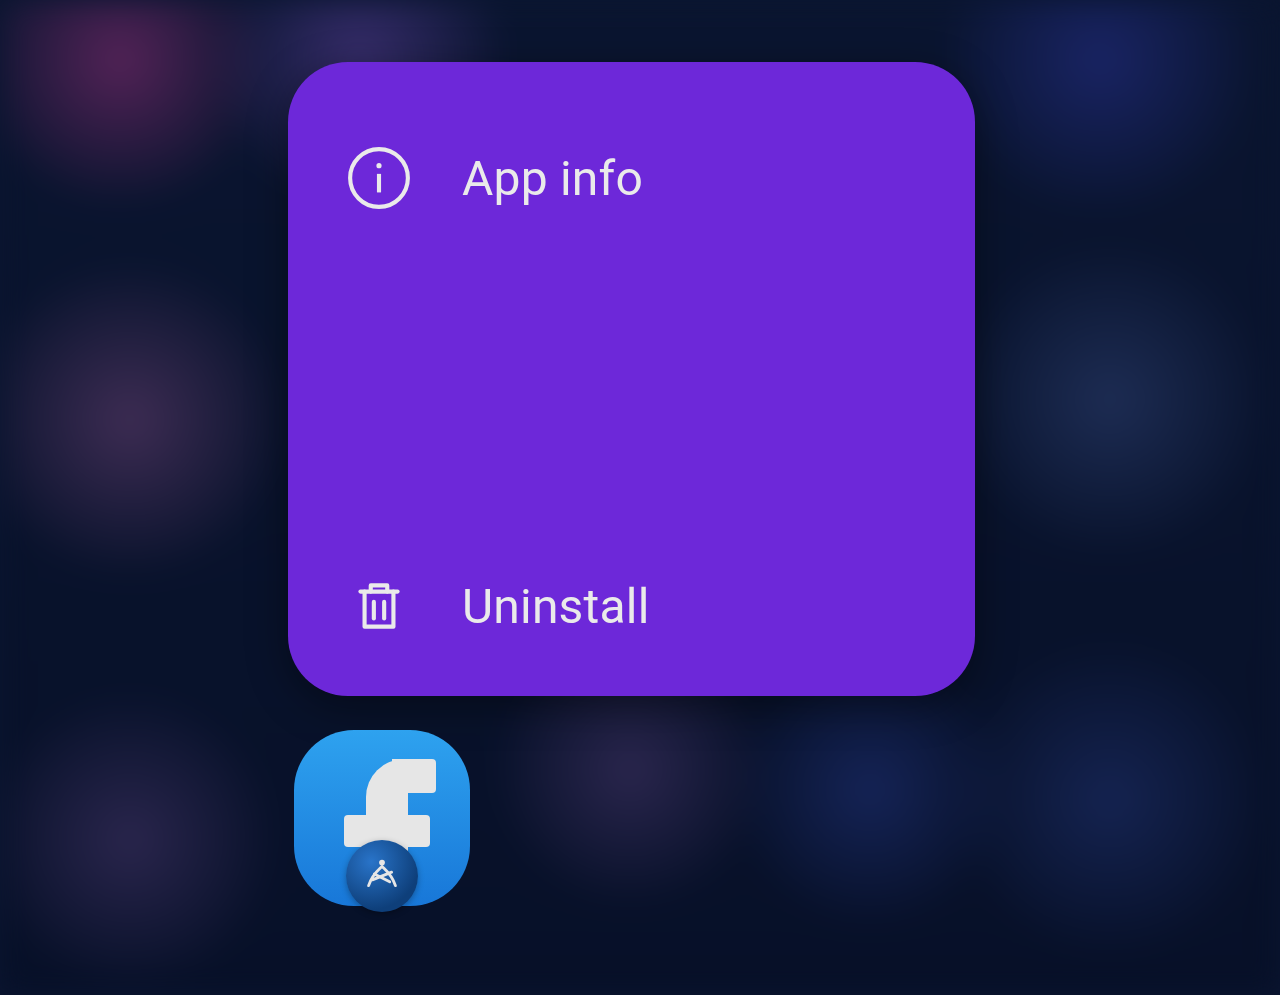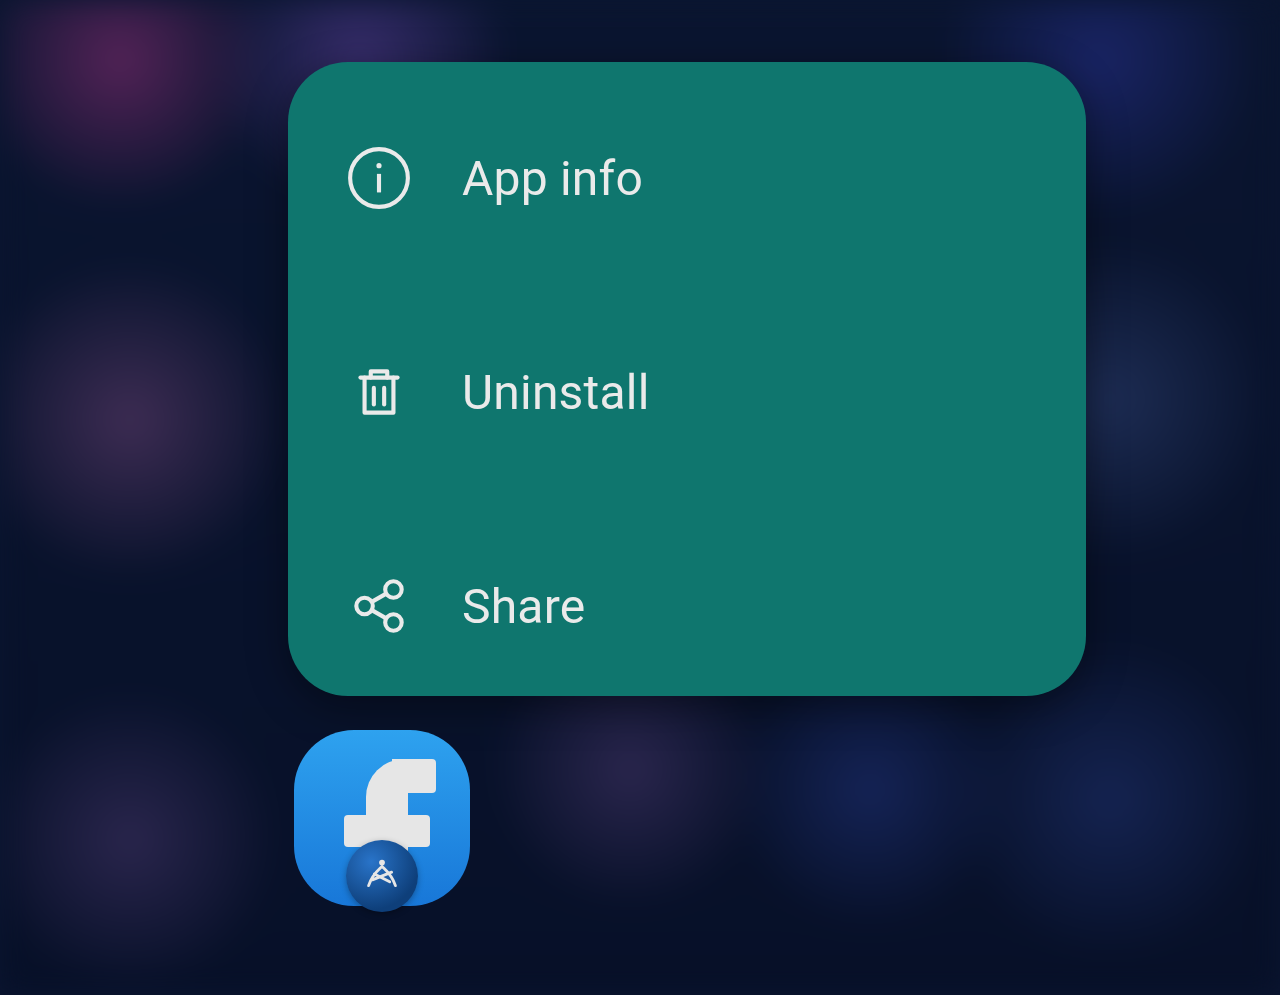--- a/index.html
+++ b/index.html
@@ -24,23 +24,23 @@
         radial-gradient(circle at 1110px 400px, rgba(90,120,200,0.25), transparent 160px),
         radial-gradient(circle at 130px 840px, rgba(180,120,220,0.2), transparent 150px),
         radial-gradient(circle at 1110px 800px, rgba(60,90,200,0.25), transparent 160px),
         linear-gradient(#0a1530, #071028);
       filter: blur(14px);
     }
     .context-menu {
       position: absolute;
       left: 288px;
       top: 62px;
-      width: 798px;
+      width: 687px;
       height: 634px;
-      background: #0f766e;
+      background: #6d28d9;
       border-radius: 60px;
       padding: 66px 0 40px 0;
       box-shadow: 0 10px 40px rgba(0,0,0,0.4);
       display: flex;
       flex-direction: column;
       justify-content: space-between;
     }
     .menu-item {
       display: flex;
       align-items: center;
@@ -152,32 +152,20 @@
         <path d="M14 18 H50"></path>
         <path d="M24 18 V12 H40 V18"></path>
         <path d="M18 18 V52 H46 V18"></path>
         <line x1="27" y1="28" x2="27" y2="44"></line>
         <line x1="37" y1="28" x2="37" y2="44"></line>
       </svg>
     </span>
     <span class="menu-label">Uninstall</span>
   </div>
 
-  <div class="menu-item">
-    <span class="menu-icon">
-      <svg viewBox="0 0 64 64" fill="none" stroke="#eaeaea" stroke-width="4">
-        <circle cx="46" cy="16" r="8"></circle>
-        <circle cx="18" cy="32" r="8"></circle>
-        <circle cx="46" cy="48" r="8"></circle>
-        <line x1="25" y1="28" x2="39" y2="20"></line>
-        <line x1="25" y1="36" x2="39" y2="44"></line>
-      </svg>
-    </span>
-    <span class="menu-label">Share</span>
-  </div>
 
 
 </div>
 
 <div class="app-icon">
   <div class="f-letter">
     <div class="f-top"></div>
   </div>
 </div>
 

